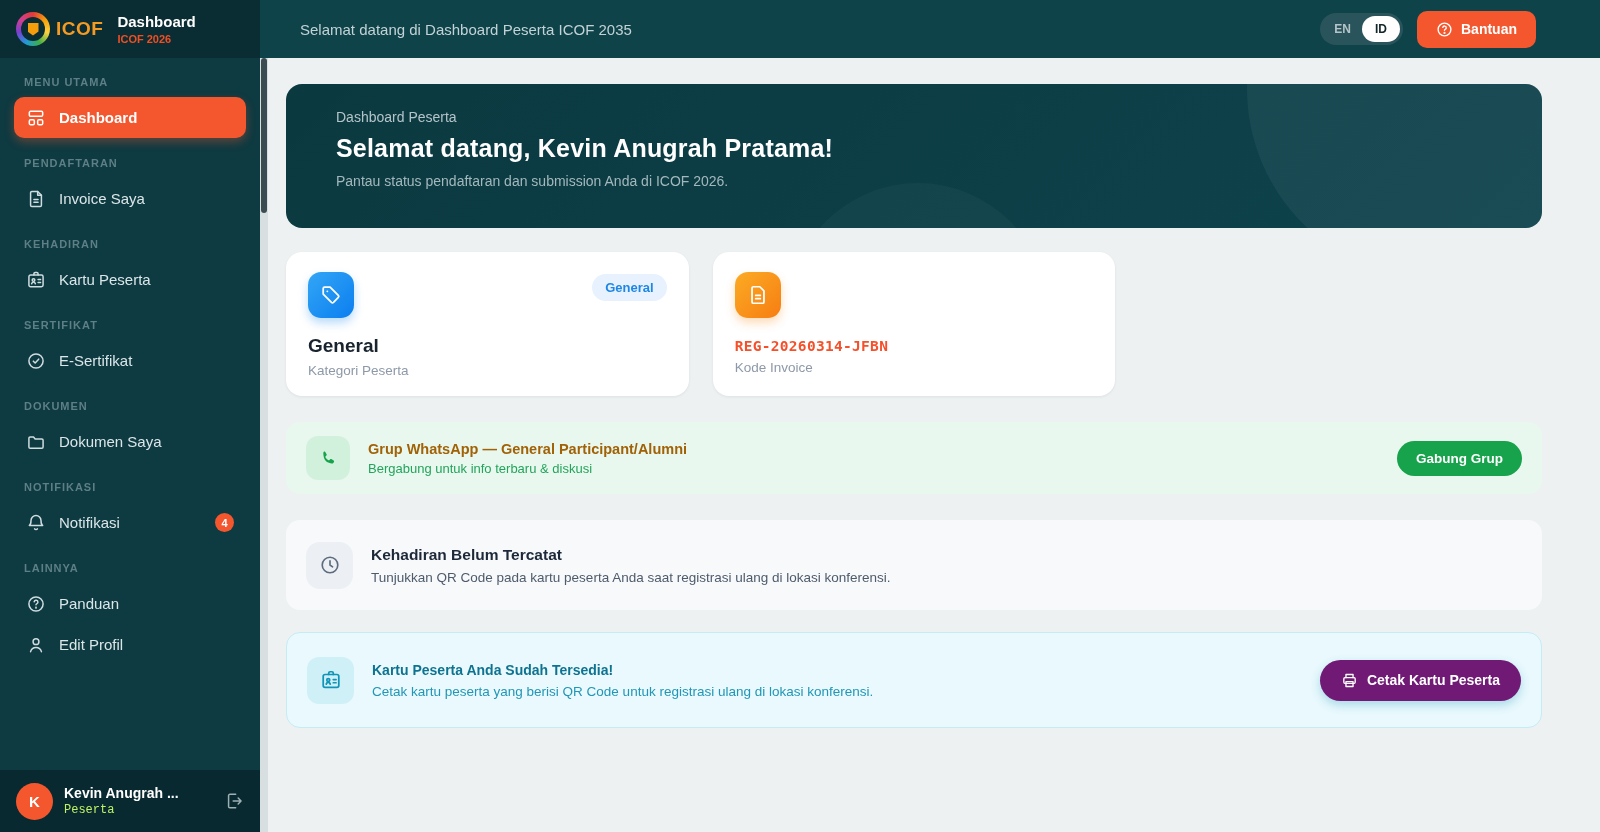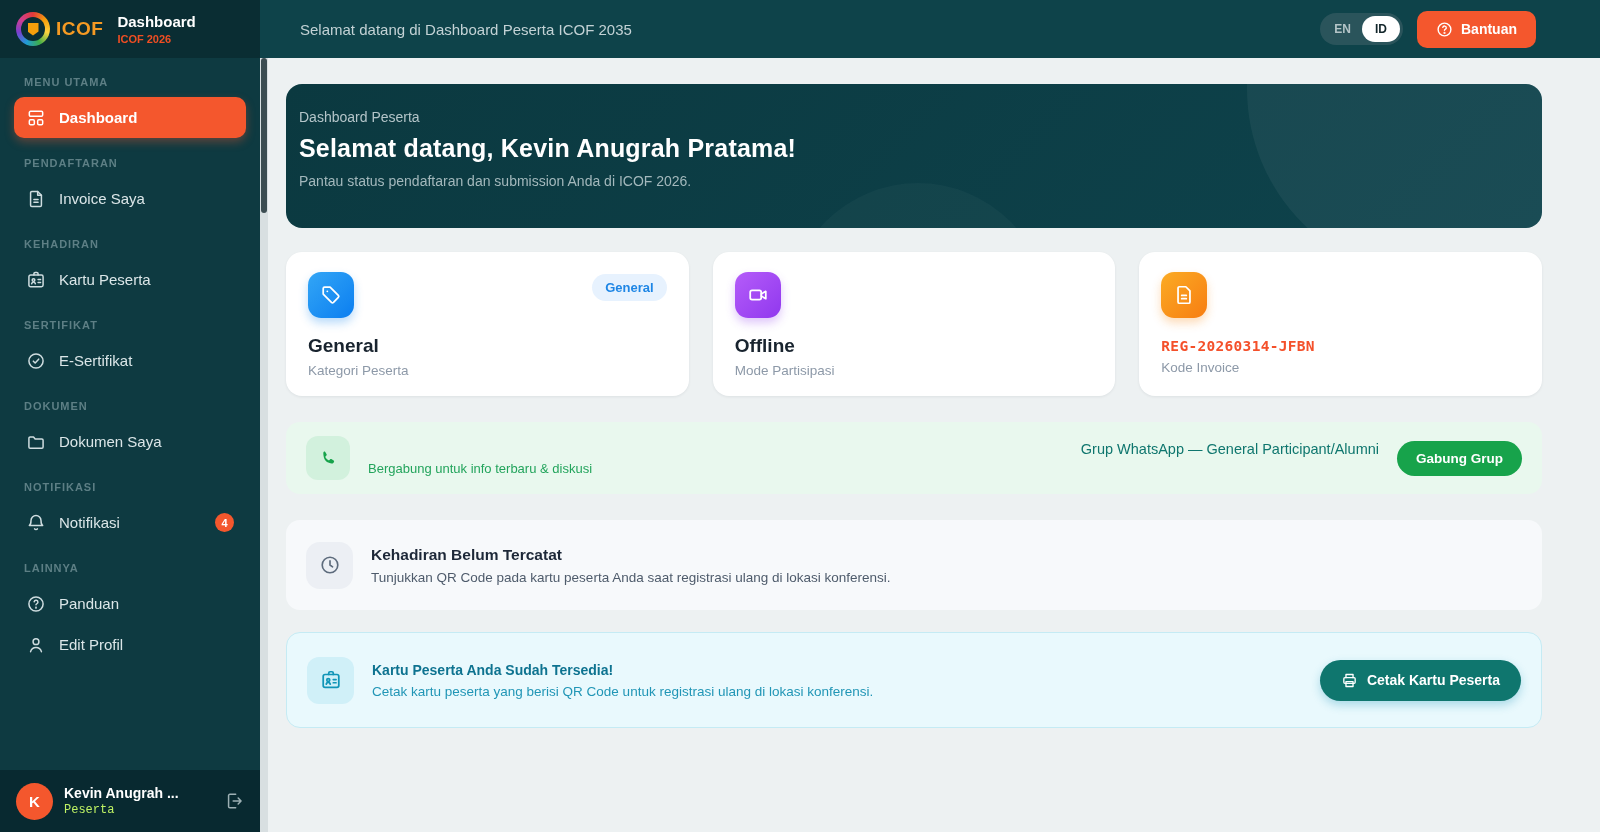--- a/index.html
+++ b/index.html
@@ -48,21 +48,21 @@
   .topbar-right { margin-left:auto; display:flex; align-items:center; gap:14px; }
   .lang-toggle { background:#2a545b; border-radius:999px; padding:3px; display:flex; align-items:center; cursor:pointer; }
   .lang-opt { font-size:12px; font-weight:bold; color:#b4c4c7; padding:6px 11px; border-radius:999px; }
   .lang-opt.active { background:#ffffff; color:#13262b; padding:6px 13px; }
   .help-btn { background:#f4572d; border:none; border-radius:10px; color:#fff; font-family:inherit; font-size:14px; font-weight:bold; display:flex; align-items:center; gap:8px; padding:10px 19px; cursor:pointer; }
   .help-btn svg { width:17px; height:17px; stroke:#fff; }
 
   .content { flex:1; padding:26px 58px 20px 26px; overflow:hidden; }
 
   
-  .welcome { position:relative; overflow:hidden; border-radius:16px; background:linear-gradient(135deg,#0b3940 0%,#0e434c 100%); padding:25px 13px; height:144px; }
+  .welcome { position:relative; overflow:hidden; border-radius:16px; background:linear-gradient(135deg,#0b3940 0%,#0e434c 100%); padding:25px 50px; height:144px; }
   .welcome::before { content:""; position:absolute; width:380px; height:380px; border-radius:50%; background:rgba(255,255,255,.05); top:-185px; right:-85px; }
   .welcome::after { content:""; position:absolute; width:260px; height:260px; border-radius:50%; background:rgba(255,255,255,.03); bottom:-215px; left:40%; }
   .welcome-eyebrow { color:#b4c5c9; font-size:14px; }
   .welcome-title { color:#ffffff; font-size:25px; font-weight:800; margin:9px 0 10px; letter-spacing:.2px; }
   .welcome-sub { color:#a3b8bc; font-size:14px; }
 
   
   .stats { display:grid; grid-template-columns:1fr 1fr 1fr; gap:24px; margin-top:24px; }
   .stat-card { background:#fff; border-radius:16px; padding:20px 22px; height:144px; box-shadow:0 1px 3px rgba(16,24,40,.07); position:relative; }
   .tile { width:46px; height:46px; border-radius:13px; display:flex; align-items:center; justify-content:center; }
@@ -76,36 +76,36 @@
   .stat-sub { font-size:13.5px; color:#8d99a8; margin-top:6px; }
 
   
   .row-banner { display:flex; align-items:center; gap:18px; border-radius:14px; padding:14px 20px; }
   .row-banner .texts { flex:1; }
   .rb-icon { border-radius:12px; display:flex; align-items:center; justify-content:center; flex-shrink:0; }
 
   .wa-banner { margin-top:26px; background:#e9f8ee; min-height:72px; }
   .wa-banner .rb-icon { width:44px; height:44px; background:#d2f1dd; }
   .wa-banner .rb-icon svg { width:19px; height:19px; fill:#17a34b; }
-  .wa-title { font-size:14.5px; font-weight:normal; color:#0f766e;text-align:right; }
+  .wa-title { font-size:14.5px; font-weight:bold; color:#a16207; }
   .wa-sub { font-size:13px; color:#23a45c; margin-top:4px; }
   .wa-btn { background:#17a34b; border:none; border-radius:999px; color:#fff; font-family:inherit; font-size:13.5px; font-weight:bold; padding:10px 19px; cursor:pointer; }
 
   .att-banner { margin-top:26px; background:#f7f9fb; min-height:90px; padding:18px 20px; }
   .att-banner .rb-icon { width:47px; height:47px; border-radius:14px; background:#eceff4; }
   .att-banner .rb-icon svg { width:22px; height:22px; stroke:#5d6b7c; }
   .att-title { font-size:15.5px; font-weight:bold; color:#1d2838; }
   .att-sub { font-size:13.5px; color:#4e5b6b; margin-top:6px; }
 
   .card-banner { margin-top:22px; background:#e9f9fd; border:1px solid #c5ebf4; min-height:96px; padding:18px 20px; }
   .card-banner .rb-icon { width:47px; height:47px; background:#d0f0f8; }
   .card-banner .rb-icon svg { width:22px; height:22px; stroke:#1095b7; }
   .cb-title { font-size:14px; font-weight:bold; color:#0e7390; }
   .cb-sub { font-size:13.5px; color:#2196b6; margin-top:6px; }
-  .cb-btn { background:#0f766e; border:none; border-radius:999px; color:#fff; font-family:inherit; font-size:14px; font-weight:bold; display:flex; gap:9px; padding:12px 21px; cursor:pointer; box-shadow:0 4px 10px rgba(23,147,181,.3); }
+  .cb-btn { background:#701a75; border:none; border-radius:999px; color:#fff; font-family:inherit; font-size:14px; font-weight:bold; display:flex; gap:9px; padding:12px 21px; cursor:pointer; box-shadow:0 4px 10px rgba(23,147,181,.3); }
   .cb-btn svg { width:17px; height:17px; stroke:#fff; }
 </style>
 </head>
 <body>
 
 <aside class="sidebar">
   <div class="sidebar-header">
     <div class="logo-wrap">
       <div class="logo-ring">
           <div class="logo-inner">
@@ -250,30 +250,20 @@
           <svg viewBox="0 0 24 24" fill="none" stroke-width="1.9" stroke-linecap="round" stroke-linejoin="round">
               <path d="M3.5 11V5A1.5 1.5 0 0 1 5 3.5h6l9 9a1.6 1.6 0 0 1 0 2.2l-5.3 5.3a1.6 1.6 0 0 1-2.2 0l-9-9z"></path>
               <circle cx="8" cy="8" r="1" fill="#fff" stroke="none"></circle>
             </svg>
         </div>
         <span class="stat-badge">General</span>
         <div class="stat-title">General</div>
         <div class="stat-sub">Kategori Peserta</div>
       </div>
 
-      <div class="stat-card">
-        <div class="tile tile-purple">
-          <svg viewBox="0 0 24 24" fill="none" stroke-width="1.9" stroke-linecap="round" stroke-linejoin="round">
-              <rect x="3.5" y="7" width="12" height="10" rx="2"></rect>
-              <path d="M15.5 11l5-3v8l-5-3"></path>
-            </svg>
-        </div>
-        <div class="stat-title">Offline</div>
-        <div class="stat-sub">Mode Partisipasi</div>
-      </div>
 
       <div class="stat-card">
         <div class="tile tile-orange">
           <svg viewBox="0 0 24 24" fill="none" stroke-width="1.9" stroke-linecap="round" stroke-linejoin="round">
               <path d="M14 3H7a1.5 1.5 0 0 0-1.5 1.5v15A1.5 1.5 0 0 0 7 21h10a1.5 1.5 0 0 0 1.5-1.5V7.5L14 3z"></path>
               <path d="M9.5 12.5h5M9.5 16h5"></path>
             </svg>
         </div>
         <div class="stat-title mono">REG-20260314-JFBN</div>
         <div class="stat-sub">Kode Invoice</div>

